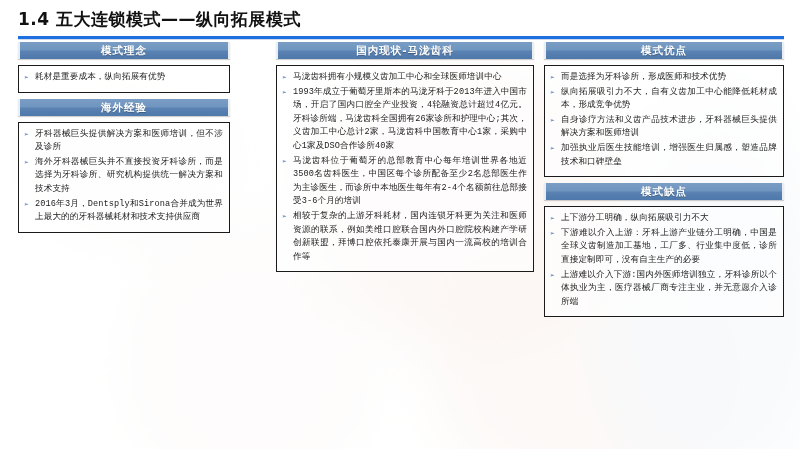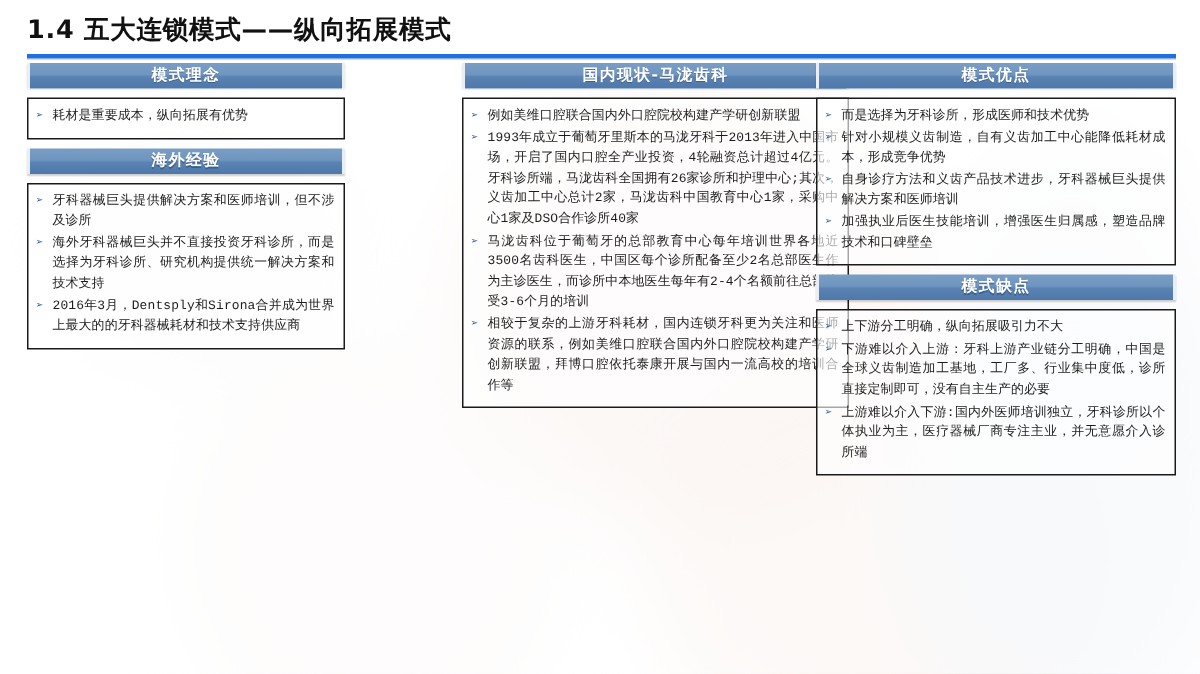--- a/index.html
+++ b/index.html
@@ -37,21 +37,21 @@
   }
   #title-rule-shadow{
     position:absolute;left:18px;top:39px;width:766px;height:1px;
     background:rgba(120,150,200,.35);
   }
 
   
   #board{position:absolute;left:0;top:42px;width:800px;height:407px;z-index:2;}
   .col{position:absolute;top:0;}
   #col-1{left:18px;width:212px;}
-  #col-2{left:276px;width:258px;margin-left:32px;}
+  #col-2{left:276px;width:258px;}
   #col-3{left:544px;width:240px;}
 
   .sect{margin-bottom:6px;}
 
   .sect-head{
     height:17px;line-height:17px;
     text-align:center;
     color:#ffffff;font-weight:bold;font-size:10.5px;
     letter-spacing:1px;
     background:linear-gradient(180deg,#7a9dc4 0%,#6f96c0 45%,#5a82b2 55%,#4e78ab 100%);
@@ -128,35 +128,35 @@
             <li>2016年3月，Dentsply和Sirona合并成为世界上最大的的牙科器械耗材和技术支持供应商</li>
           </ul>
         </div>
       </div>
     </div>
   <div class="col" id="col-2">
       <div class="sect">
         <div class="sect-head">国内现状-马泷齿科</div>
         <div class="sect-body">
           <ul class="bul">
-            <li>例如美维口腔联合国内外口腔院校构建产学研创新联盟</li>
+            <li>马泷齿科拥有小规模义齿加工中心和全球医师培训中心</li>
             <li>1993年成立于葡萄牙里斯本的马泷牙科于2013年进入中国市场，开启了国内口腔全产业投资，4轮融资总计超过4亿元。牙科诊所端，马泷齿科全国拥有26家诊所和护理中心;其次，义齿加工中心总计2家，马泷齿科中国教育中心1家，采购中心1家及DSO合作诊所40家</li>
             <li>马泷齿科位于葡萄牙的总部教育中心每年培训世界各地近3500名齿科医生，中国区每个诊所配备至少2名总部医生作为主诊医生，而诊所中本地医生每年有2-4个名额前往总部接受3-6个月的培训</li>
             <li>相较于复杂的上游牙科耗材，国内连锁牙科更为关注和医师资源的联系，例如美维口腔联合国内外口腔院校构建产学研创新联盟，拜博口腔依托泰康开展与国内一流高校的培训合作等</li>
           </ul>
         </div>
       </div>
     </div>
   <div class="col" id="col-3">
       <div class="sect">
         <div class="sect-head">模式优点</div>
         <div class="sect-body">
           <ul class="bul">
             <li>而是选择为牙科诊所，形成医师和技术优势</li>
-            <li>针对小规模义齿制造，自有义齿加工中心能降低耗材成本，形成竞争优势</li>
+            <li>纵向拓展吸引力不大，自有义齿加工中心能降低耗材成本，形成竞争优势</li>
             <li>自身诊疗方法和义齿产品技术进步，牙科器械巨头提供解决方案和医师培训</li>
             <li>加强执业后医生技能培训，增强医生归属感，塑造品牌技术和口碑壁垒</li>
           </ul>
         </div>
       </div>
       <div class="sect">
         <div class="sect-head">模式缺点</div>
         <div class="sect-body">
           <ul class="bul">
             <li>上下游分工明确，纵向拓展吸引力不大</li>

